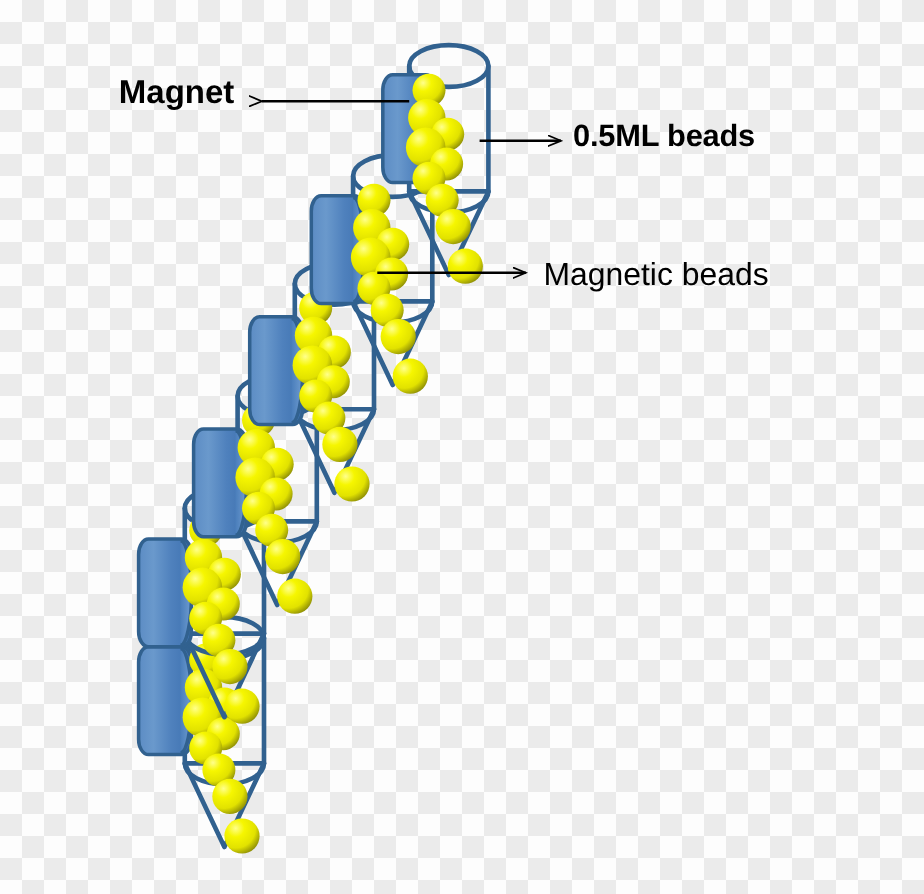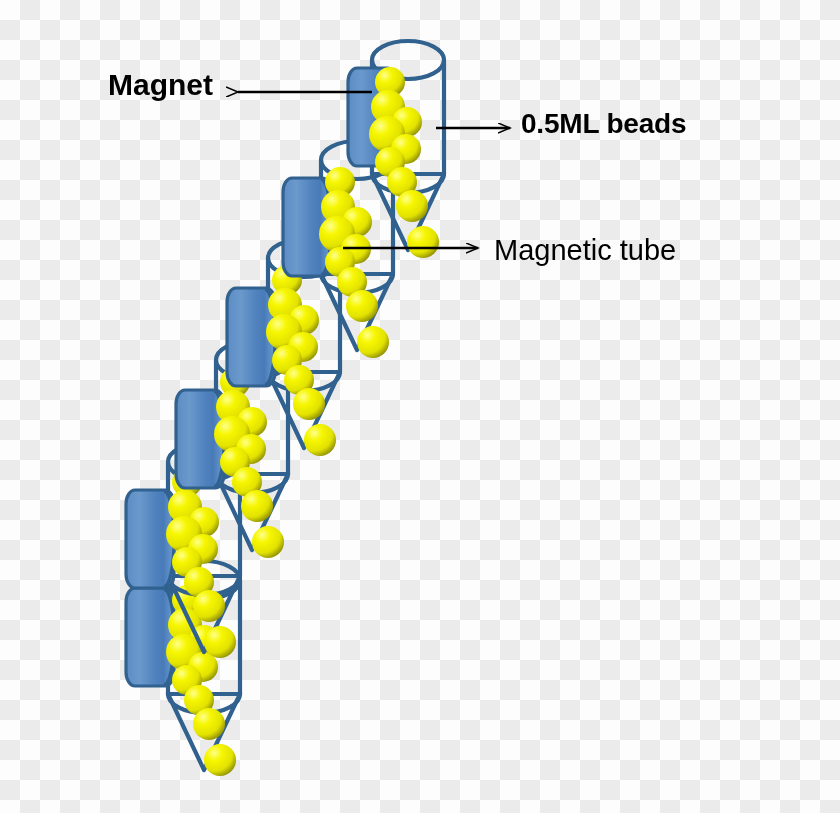--- a/index.html
+++ b/index.html
@@ -161,15 +161,15 @@
 
     <line x1="436" y1="128" x2="510" y2="128" stroke="#000" stroke-width="2.4" marker-end="url(#arrowRight)"></line>
 
     <line x1="343" y1="248" x2="478" y2="248" stroke="#000" stroke-width="2.4" marker-end="url(#arrowRight)"></line>
   </svg>
 
   <div class="lbl" id="label-magnet">Magnet</div>
 
   <div class="lbl" id="label-tube">0.5ML beads</div>
 
-  <div class="lbl" id="label-beads">Magnetic tube</div>
+  <div class="lbl" id="label-beads">Magnetic beads</div>
 
 </div>
 
 </body></html>

